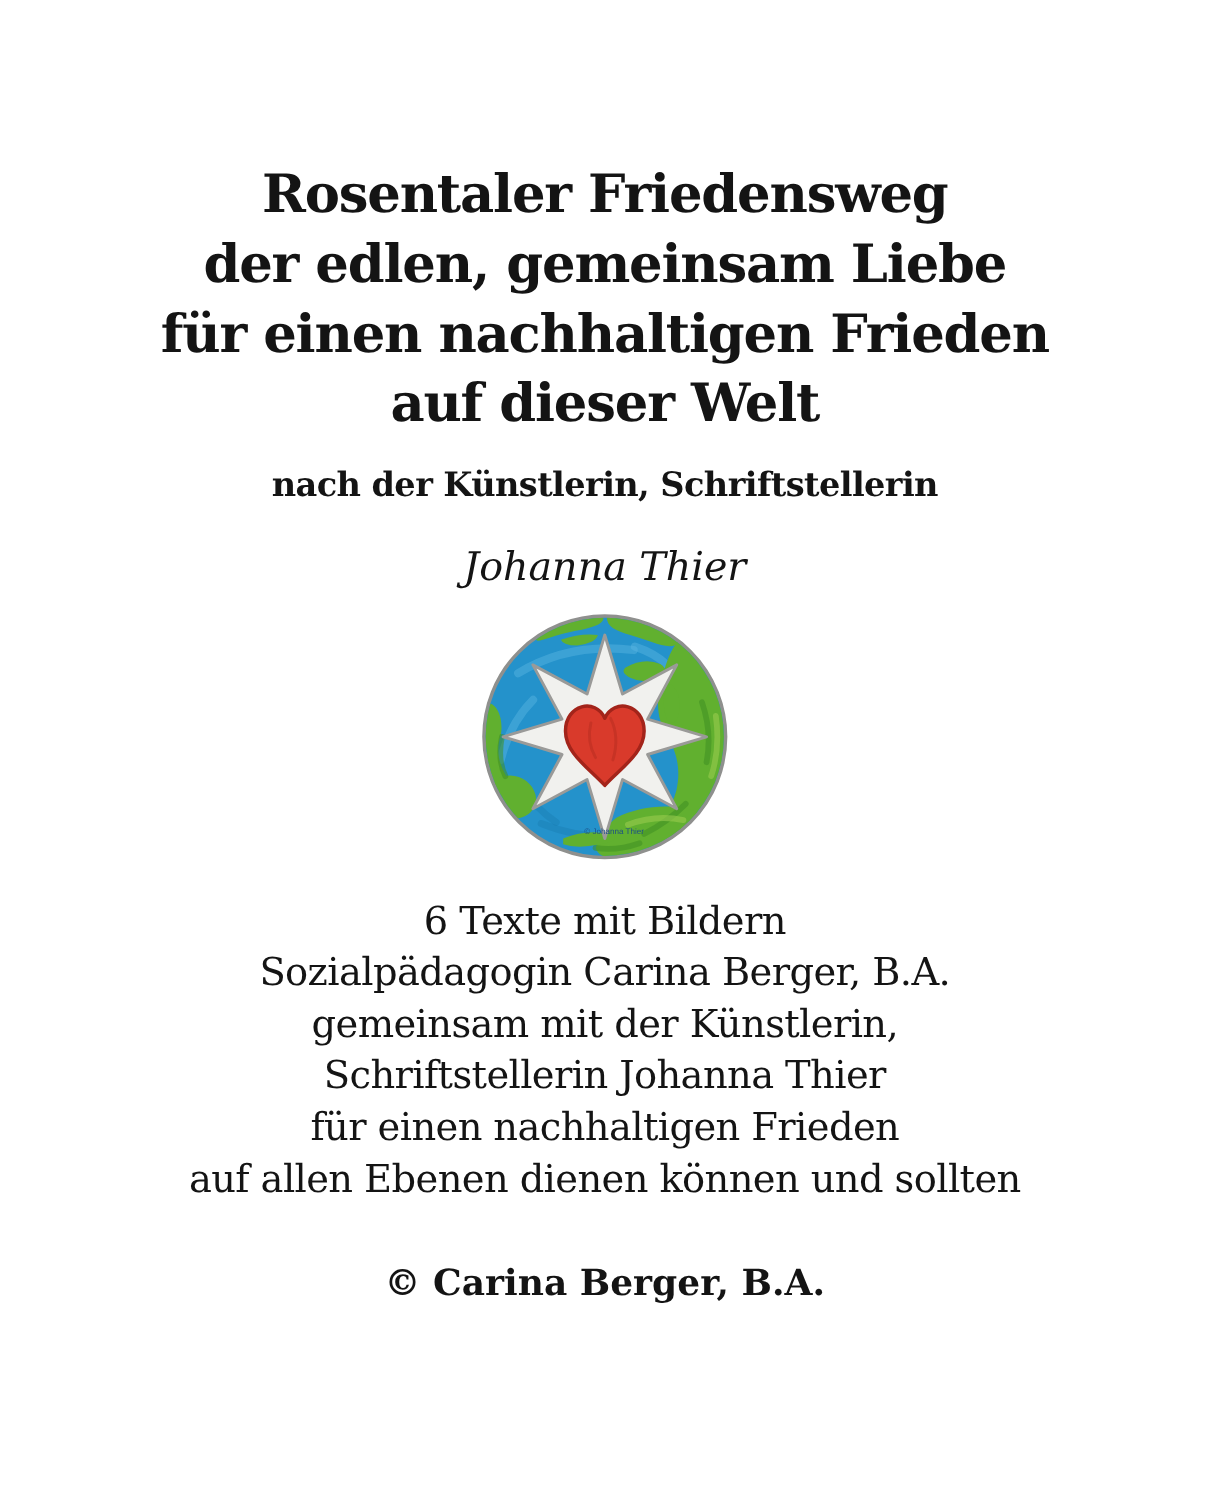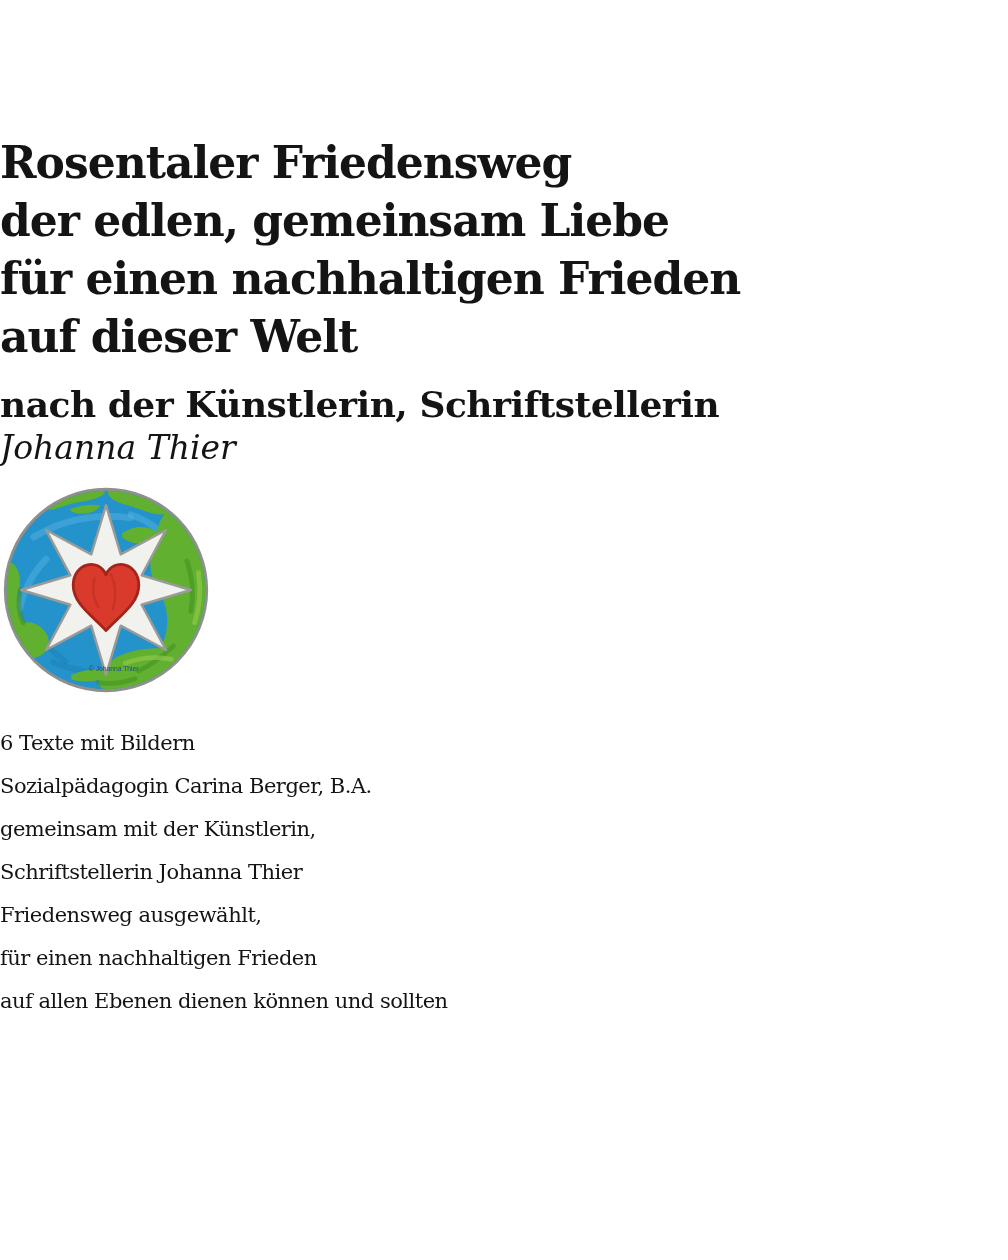--- a/index.html
+++ b/index.html
@@ -13,51 +13,51 @@
     overflow: hidden;
     font-family: "DejaVu Serif", serif;
     color: var(--text-color, #141414);
     background: var(--page-bg, #ffffff);
   }
   .page {
     width: 1008px;
     height: 1088px;
     box-sizing: border-box;
     padding-top: 134px;
-    text-align: left;
+    text-align: center;
   }
   .title {
     margin: 0;
     font-size: 44px;
     font-weight: bold;
     line-height: 58px;
     letter-spacing: -1px;
   }
   .title .line { display: block; }
   .subtitle {
     margin-top: 20px;
-    font-size: 36px;
+    font-size: 28px;
     font-weight: bold;
     line-height: 36px;
     letter-spacing: -0.5px;
   }
   .author {
-    margin-top: 4px;
+    margin-top: 28px;
     font-size: 33px;
     font-style: italic;
     line-height: 44px;
   }
   .globe-wrap {
     margin-top: 14px;
     height: 212px;
     line-height: 0;
   }
   .body-text {
     margin-top: 26px;
-    font-size: 21px;
+    font-size: 32px;
     line-height: 43px;
     letter-spacing: -0.5px;
   }
   .body-text .line { display: block; }
   .footer {
     margin-top: 46px;
     font-size: 30px;
     font-weight: bold;
     line-height: 40px;
   }
@@ -134,19 +134,19 @@
 
       <text class="globe-caption" x="8" y="84" text-anchor="middle">© Johanna Thier</text>
     </svg>
   </div>
 
   <div class="body-text">
     <span class="line">6 Texte mit Bildern</span>
     <span class="line">Sozialpädagogin Carina Berger, B.A.</span>
     <span class="line">gemeinsam mit der Künstlerin,</span>
     <span class="line">Schriftstellerin Johanna Thier</span>
-    <span class="line">Friedensweg ausgewählt,</span>
     <span class="line">für einen nachhaltigen Frieden</span>
     <span class="line">auf allen Ebenen dienen können und sollten</span>
   </div>
 
+  <div class="footer">© Carina Berger, B.A.</div>
 
 </div>
 
 </body></html>

